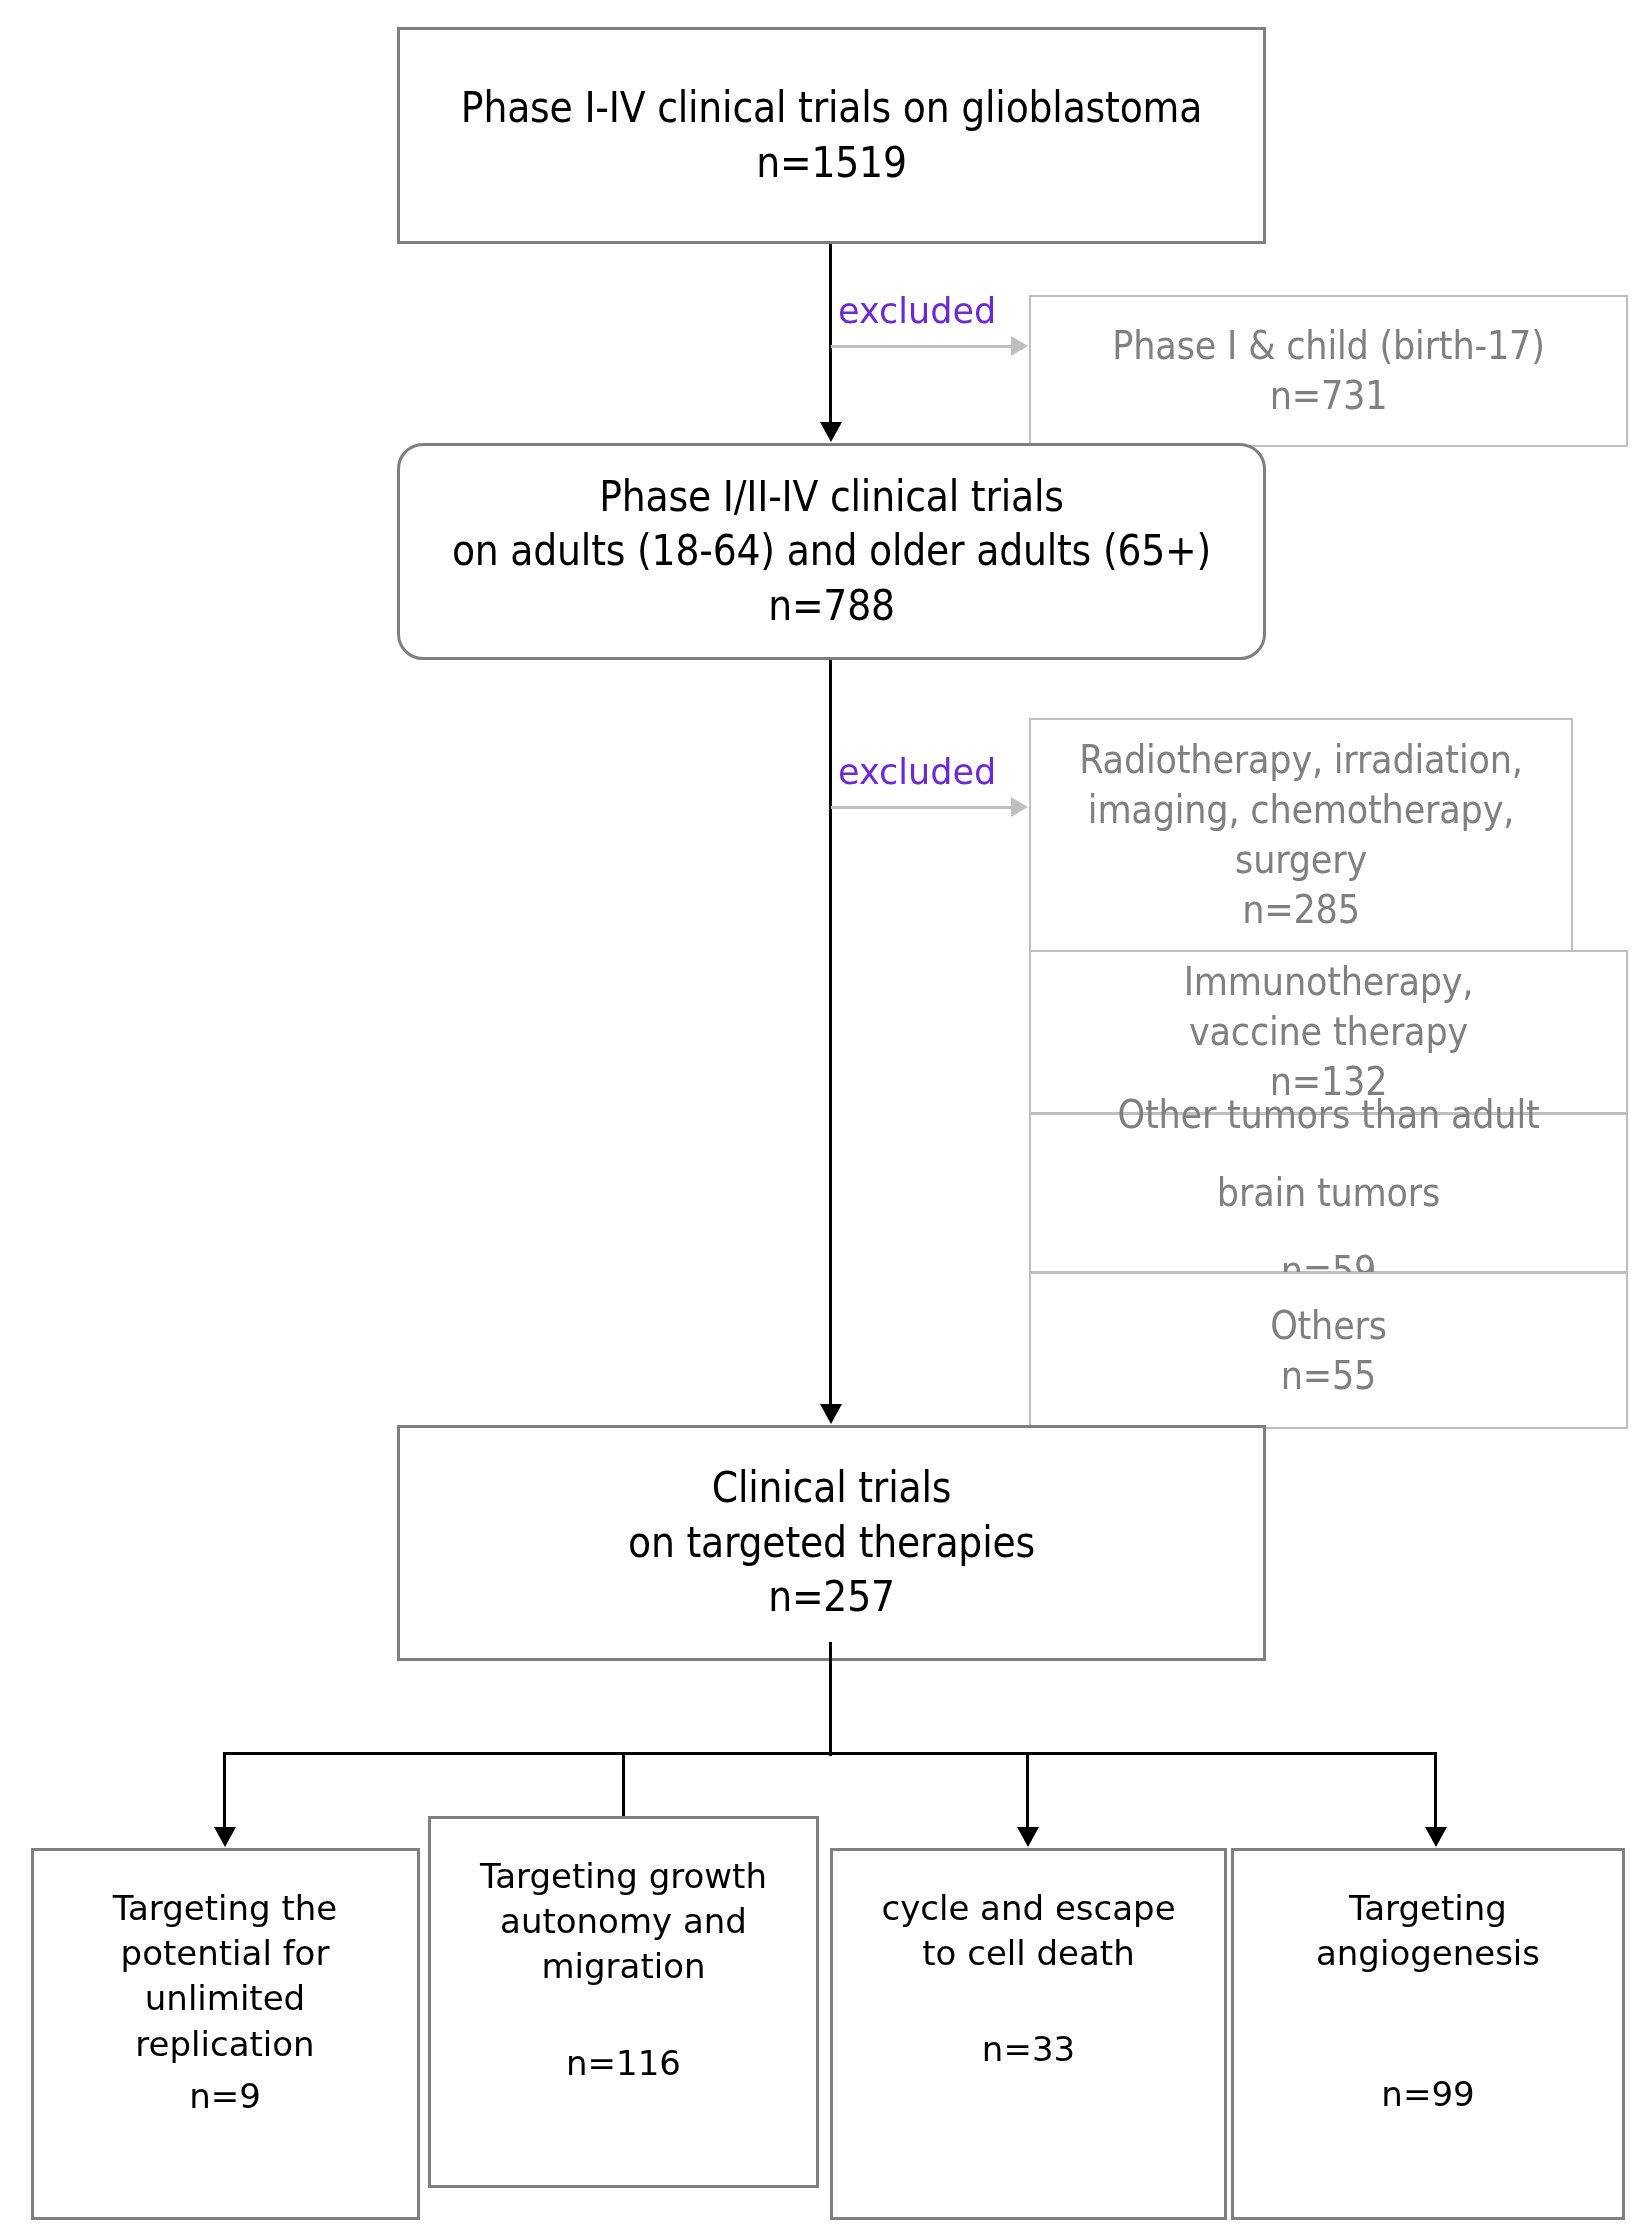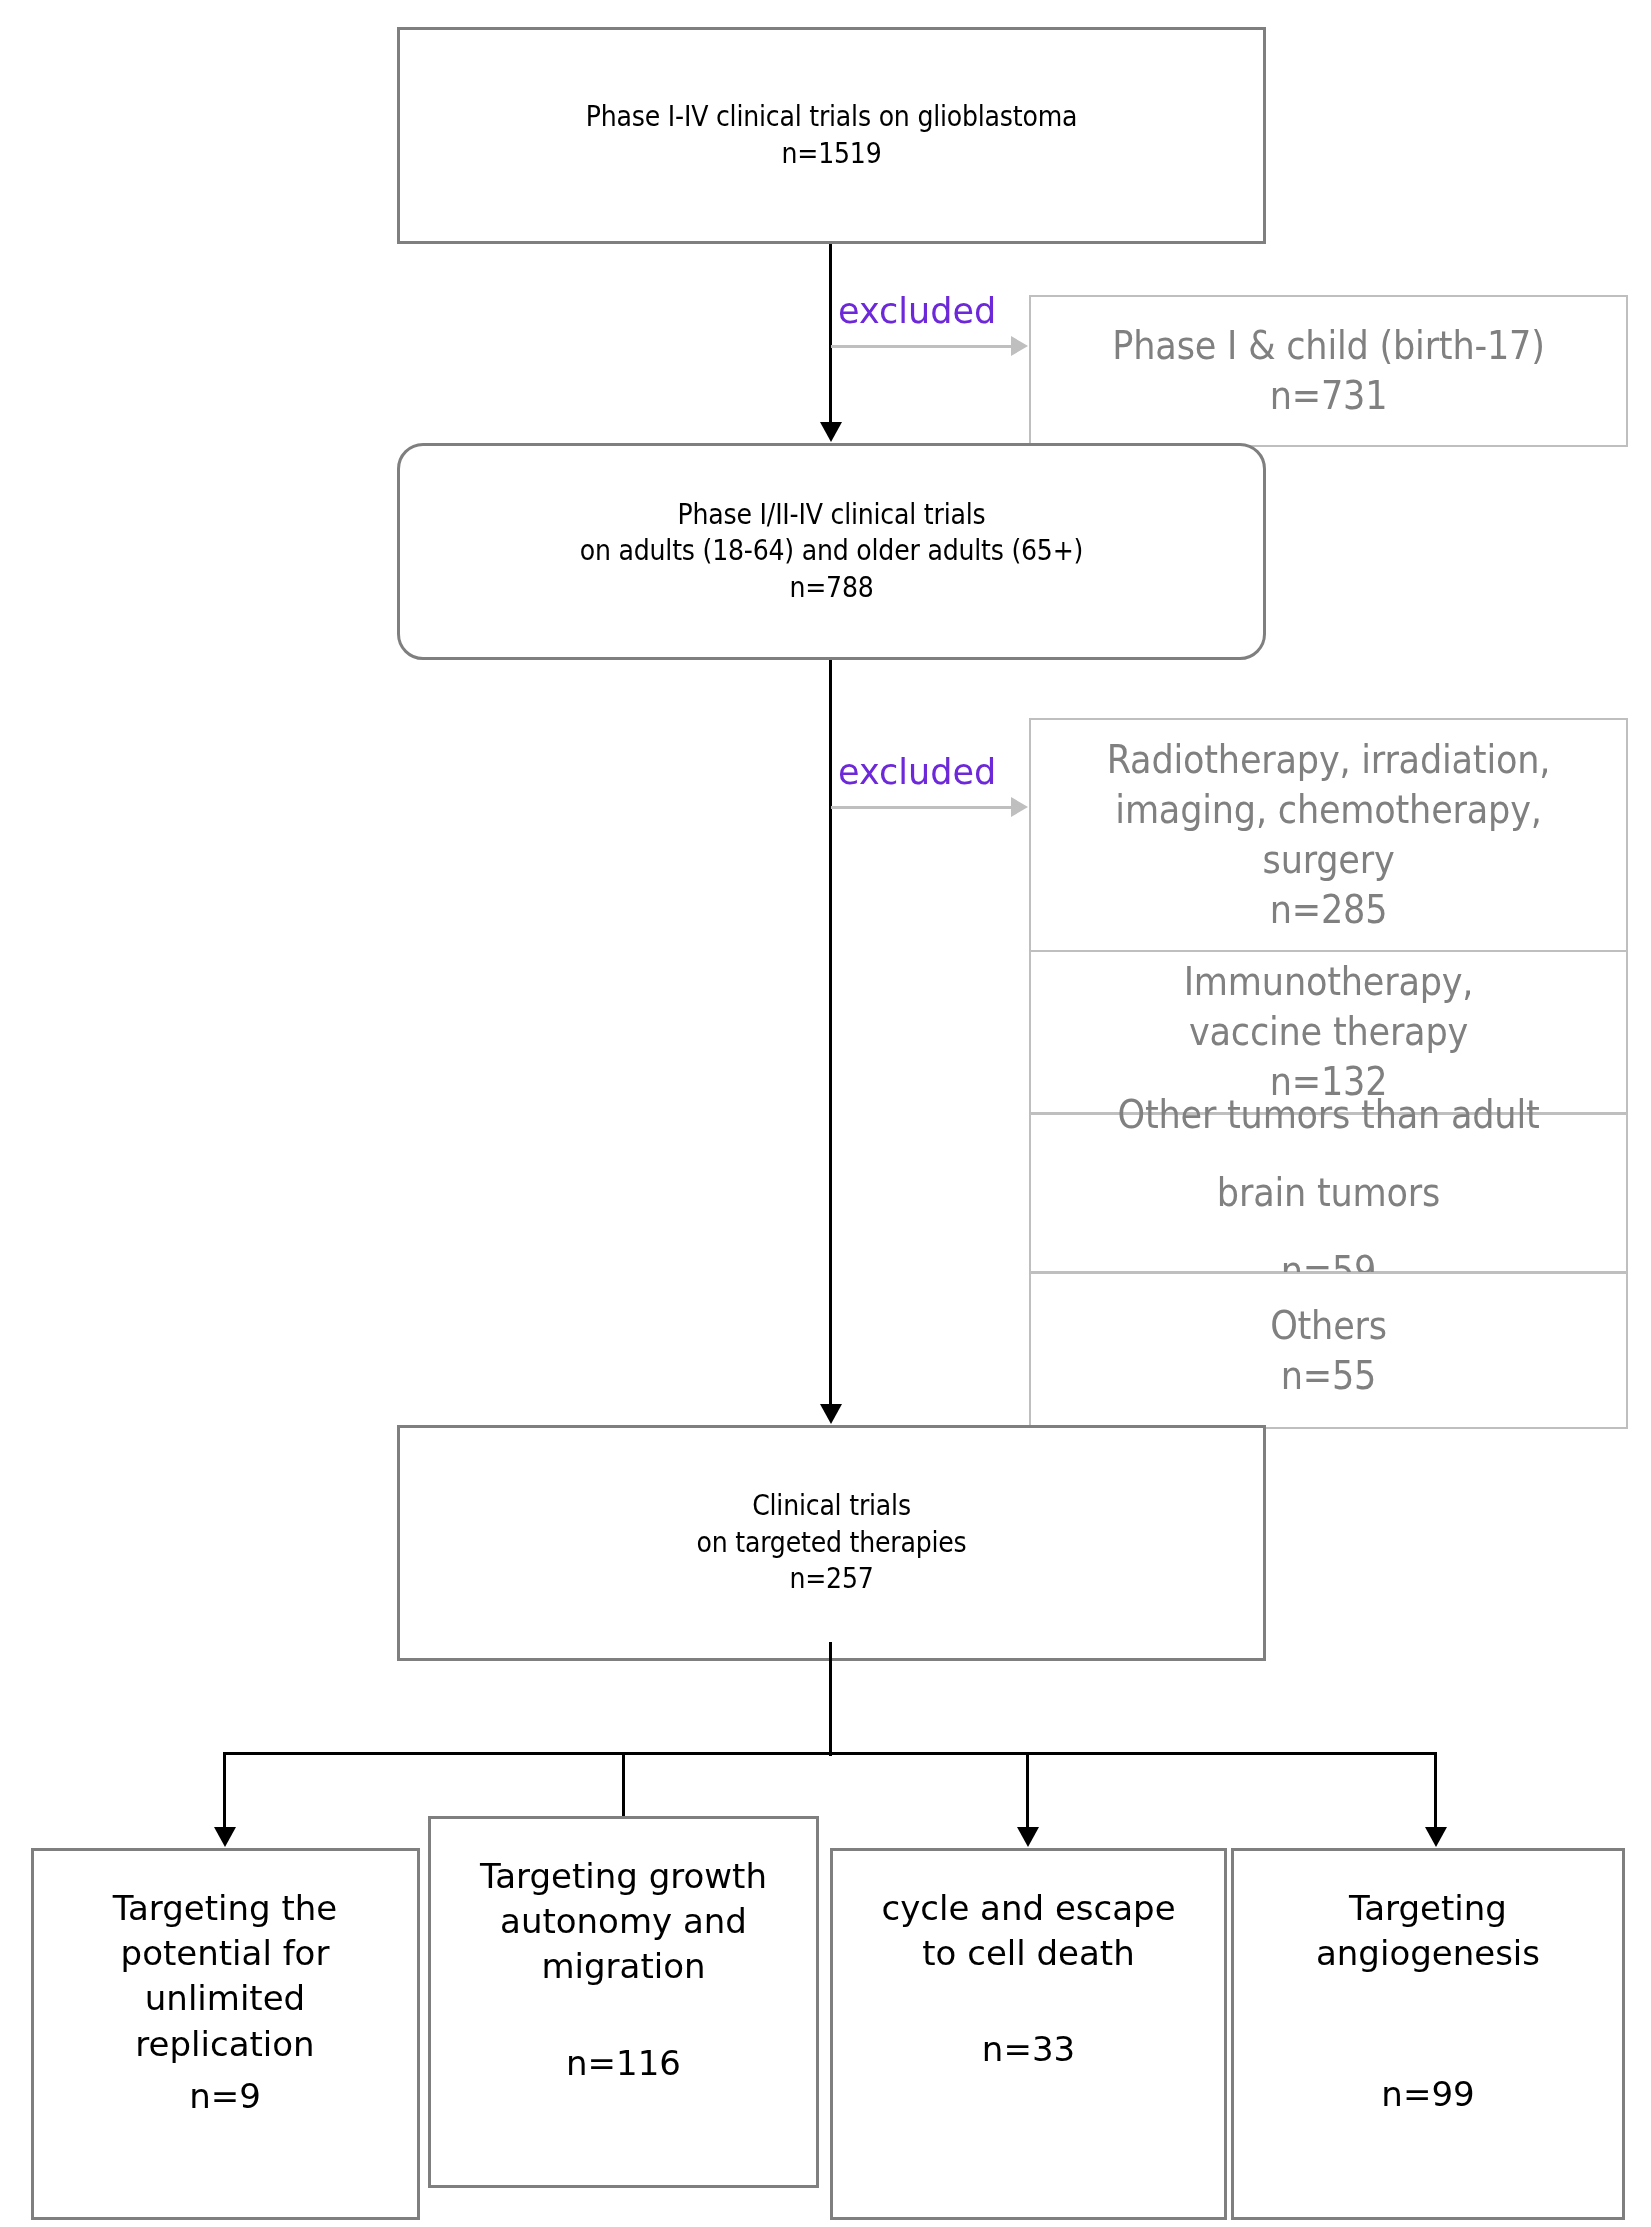--- a/index.html
+++ b/index.html
@@ -28,21 +28,21 @@
     justify-content: center;
     text-align: center;
   }
 
   
   .main-box {
     border: 3.4px solid #7f7f7f;
     color: #000000;
     font-family: "Liberation Sans Narrow", "DejaVu Sans Condensed", "Liberation Sans", sans-serif;
     font-stretch: condensed;
-    font-size: 28px;
+    font-size: 42px;
     line-height: 1.30;
     letter-spacing: -0.2px;
   }
 
   
   .excl-box {
     border: 2.7px solid #bfbfbf;
     color: #808080;
     font-family: "Liberation Sans Narrow", "DejaVu Sans Condensed", "Liberation Sans", sans-serif;
     font-stretch: condensed;
@@ -136,21 +136,21 @@
     <div class="line">n=788</div>
   </div>
 
   <div class="vline" style="left:829px; top:660px; height:745px;"></div>
   <div class="arrow-down" style="left:820px; top:1404px;"></div>
 
   <div class="hline-grey" style="left:831px; top:806px; width:180px;"></div>
   <div class="arrow-right-grey" style="left:1011px; top:797px;"></div>
   <div class="excl-label" style="left:838px; top:752px;">excluded</div>
 
-  <div class="box excl-box" style="left:1029px; top:694px; width:599px; height:234px;">
+  <div class="box excl-box" style="left:1029px; top:694px; width:544px; height:234px;">
     <div class="line">Radiotherapy, irradiation,</div>
     <div class="line">imaging, chemotherapy,</div>
     <div class="line">surgery</div>
     <div class="line">n=285</div>
   </div>
 
   <div class="box excl-box" style="left:1029px; top:926px; width:599px; height:164px;">
     <div class="line">Immunotherapy,</div>
     <div class="line">vaccine therapy</div>
     <div class="line">n=132</div>

